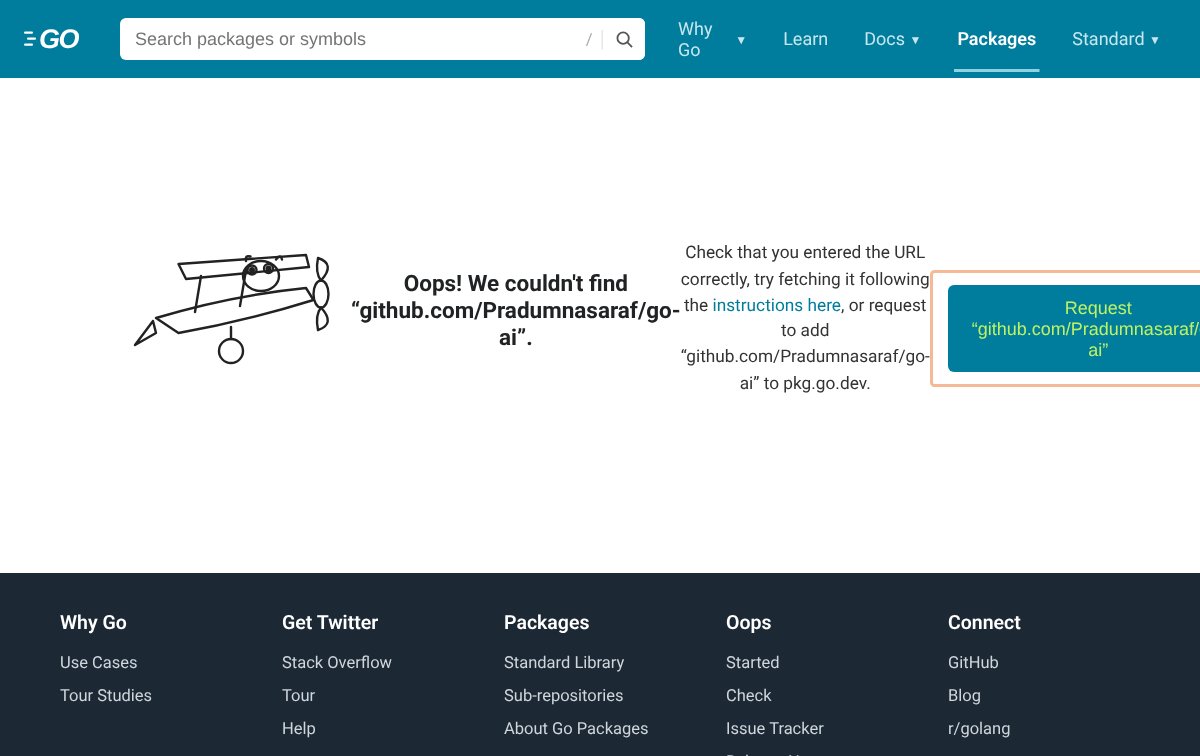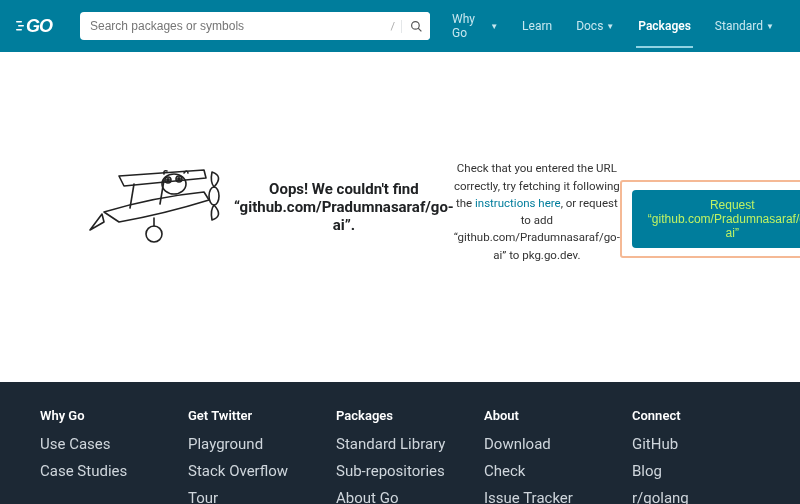--- a/index.html
+++ b/index.html
@@ -23,21 +23,21 @@
   .headline { font-size: 15px; font-weight: 700; margin-bottom: 10px; }
   .sub { font-size: 11.5px; line-height: 1.5; color: #333; max-width: 520px; }
   .sub a { color: #007d9c; text-decoration: none; }
   .cta-wrap { margin-top: 14px; padding: 8px 10px; border: 2px solid #f5b995; border-radius: 3px; }
   .cta { display: inline-block; background: #007d9c; color: #bef264; font-size: 12px; font-weight: 500; padding: 8px 16px; border-radius: 4px; border: none; cursor: pointer; }
   
   .footer { background: #1c2834; color: #fff; padding: 26px 40px 18px; }
   .cols { display: flex; gap: 20px; }
   .col { flex: 1; }
   .col h4 { font-size: 13px; font-weight: 600; margin-bottom: 12px; color: #fff; }
-  .col a { display: block; font-size: 15px; color: #cfd6dc; text-decoration: none; margin-bottom: 9px; }
+  .col a { display: block; font-size: 11px; color: #cfd6dc; text-decoration: none; margin-bottom: 9px; }
 </style>
 </head>
 <body>
 
 <header class="header">
   <div class="logo">
     <svg width="52" height="20" viewBox="0 0 52 20">
       <g fill="#fff">
         <rect x="0" y="5" width="6" height="1.5" rx="0.75"></rect>
         <rect x="2" y="9" width="6" height="1.5" rx="0.75"></rect>
@@ -117,38 +117,37 @@
   <div class="cta-wrap">
     <button class="cta">Request “github.com/Pradumnasaraf/go-ai”</button>
   </div>
 </main>
 
 <footer class="footer">
   <div class="cols" id="footer-cols">
       <div class="col">
         <h4>Why Go</h4>
         <a href="#">Use Cases</a>
-        <a href="#">Case Studies</a>
+        <a href="#">Tour Studies</a>
       </div>
       <div class="col">
         <h4>Get Twitter</h4>
-        <a href="#">Playground</a>
         <a href="#">Stack Overflow</a>
         <a href="#">Tour</a>
         <a href="#">Help</a>
       </div>
       <div class="col">
         <h4>Packages</h4>
         <a href="#">Standard Library</a>
         <a href="#">Sub-repositories</a>
         <a href="#">About Go Packages</a>
       </div>
       <div class="col">
-        <h4>About</h4>
-        <a href="#">Download</a>
+        <h4>Oops</h4>
+        <a href="#">Started</a>
         <a href="#">Check</a>
         <a href="#">Issue Tracker</a>
         <a href="#">Release Notes</a>
       </div>
       <div class="col">
         <h4>Connect</h4>
         <a href="#">GitHub</a>
         <a href="#">Blog</a>
         <a href="#">r/golang</a>
       </div>

